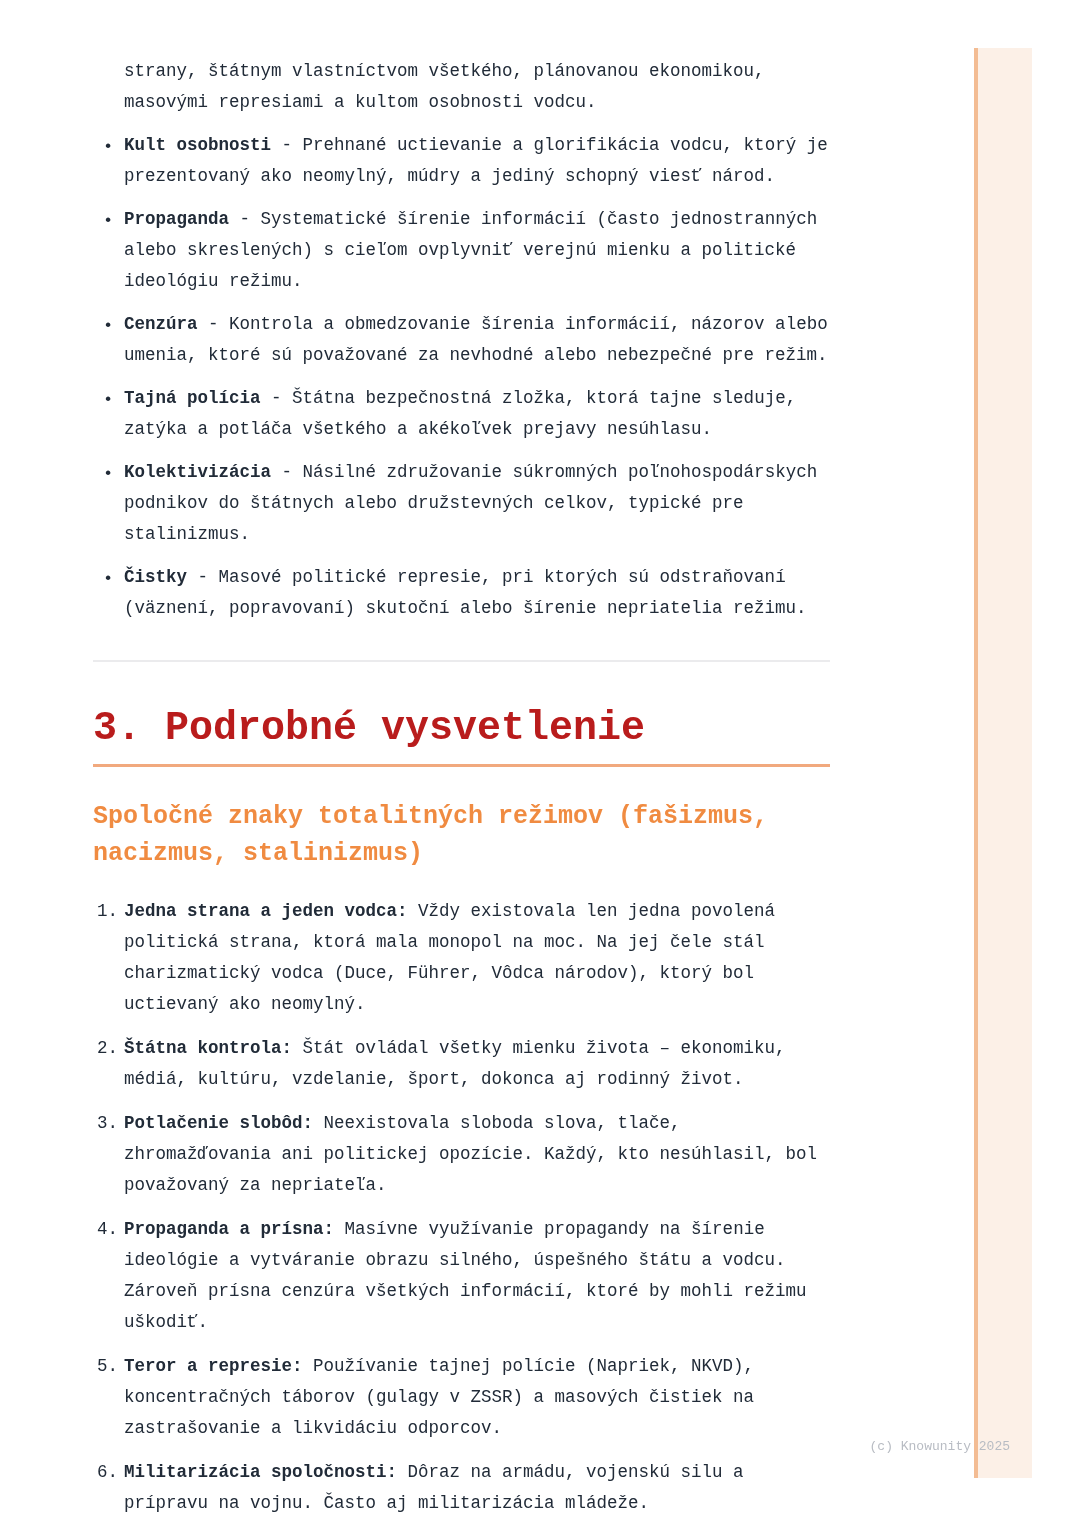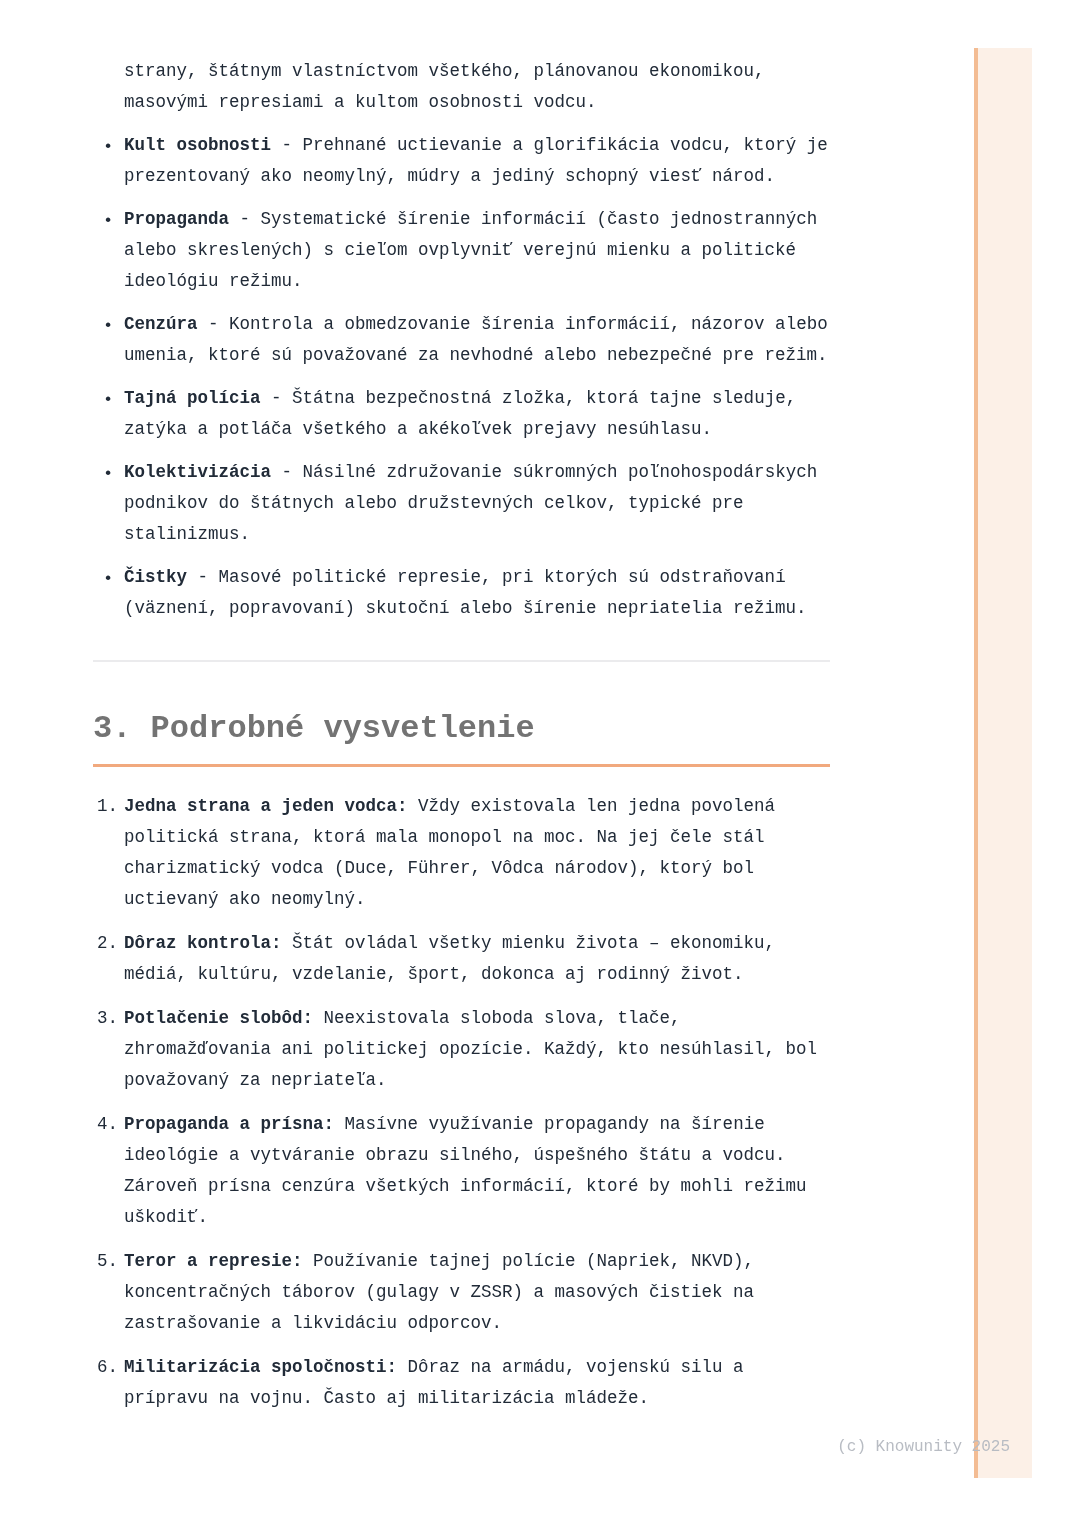--- a/index.html
+++ b/index.html
@@ -38,24 +38,24 @@
 
   .divider {
     border: none;
     height: 2px;
     background: #ebebed;
     margin-top: 36px;
   }
 
   h1.section-heading {
     margin-top: 47px;
-    font-size: 32px;
+    font-size: 40px;
     line-height: 40px;
     font-weight: bold;
-    color: #737373;
+    color: #b91c1c;
     letter-spacing: 0px;
   }
   .heading-underline {
     border: none;
     height: 3px;
     background: #f1a97e;
     margin-top: 15px;
   }
   h2.sub-heading {
     margin-top: 31px;
@@ -84,21 +84,21 @@
     top: 48px;
     width: 58px;
     height: 1430px;
     background: #fcf0e7;
     border-left: 4px solid #f3bc93;
   }
   .footer-note {
     position: absolute;
     top: 1438px;
     right: 70px;
-    font-size: 16px;
+    font-size: 13px;
     line-height: 18px;
     color: #b8bcc3;
     z-index: 2;
   }
 </style>
 </head>
 <body>
 
 <div class="side-bar"></div>
 
@@ -137,31 +137,32 @@
       <span class="term">Čistky</span>
       <span>- Masové politické represie, pri ktorých sú odstraňovaní (väznení, popravovaní) skutoční alebo šírenie nepriatelia režimu.</span>
     </li>
   </ul>
 
   <hr class="divider">
 
   <h1 class="section-heading">3. Podrobné vysvetlenie</h1>
   <hr class="heading-underline">
 
+  <h2 class="sub-heading">Spoločné znaky totalitných režimov (fašizmus, nacizmus, stalinizmus)</h2>
 
 
   <ol class="numbered-list">
     <li>
       <span class="num">1.</span>
       <span class="term">Jedna strana a jeden vodca:</span>
       <span>Vždy existovala len jedna povolená politická strana, ktorá mala monopol na moc. Na jej čele stál charizmatický vodca (Duce, Führer, Vôdca národov), ktorý bol uctievaný ako neomylný.</span>
     </li>
     <li>
       <span class="num">2.</span>
-      <span class="term">Dôraz kontrola:</span>
+      <span class="term">Štátna kontrola:</span>
       <span>Štát ovládal všetky mienku života – ekonomiku, médiá, kultúru, vzdelanie, šport, dokonca aj rodinný život.</span>
     </li>
     <li>
       <span class="num">3.</span>
       <span class="term">Potlačenie slobôd:</span>
       <span>Neexistovala sloboda slova, tlače, zhromažďovania ani politickej opozície. Každý, kto nesúhlasil, bol považovaný za nepriateľa.</span>
     </li>
     <li>
       <span class="num">4.</span>
       <span class="term">Propaganda a prísna:</span>

